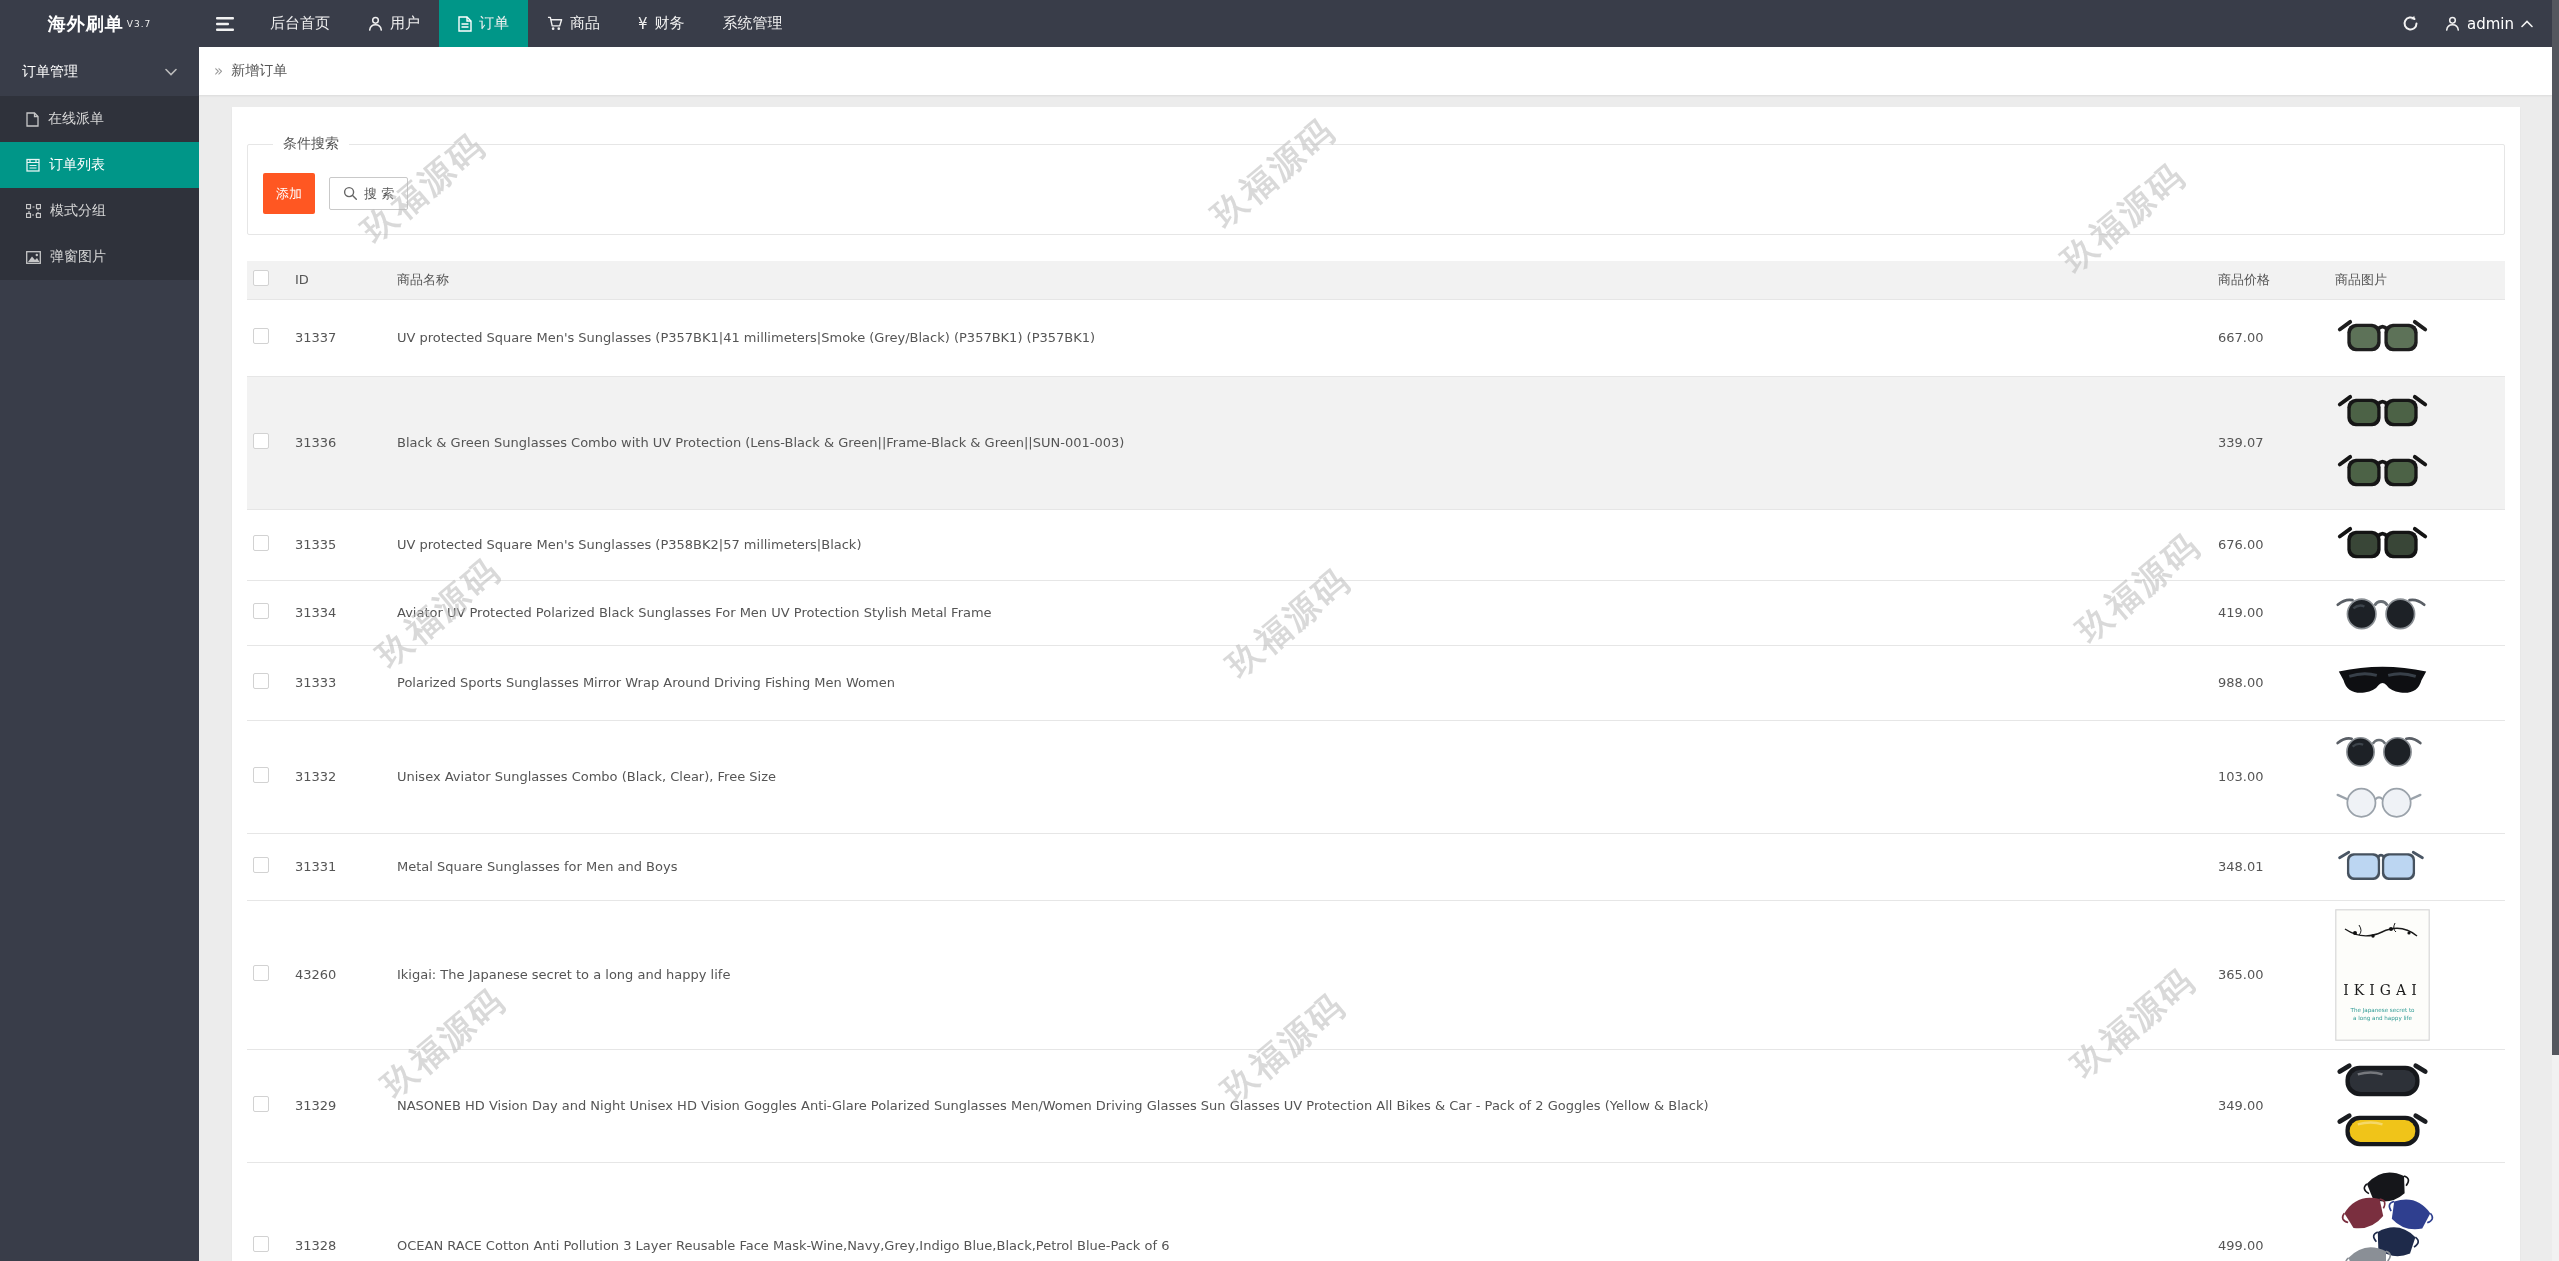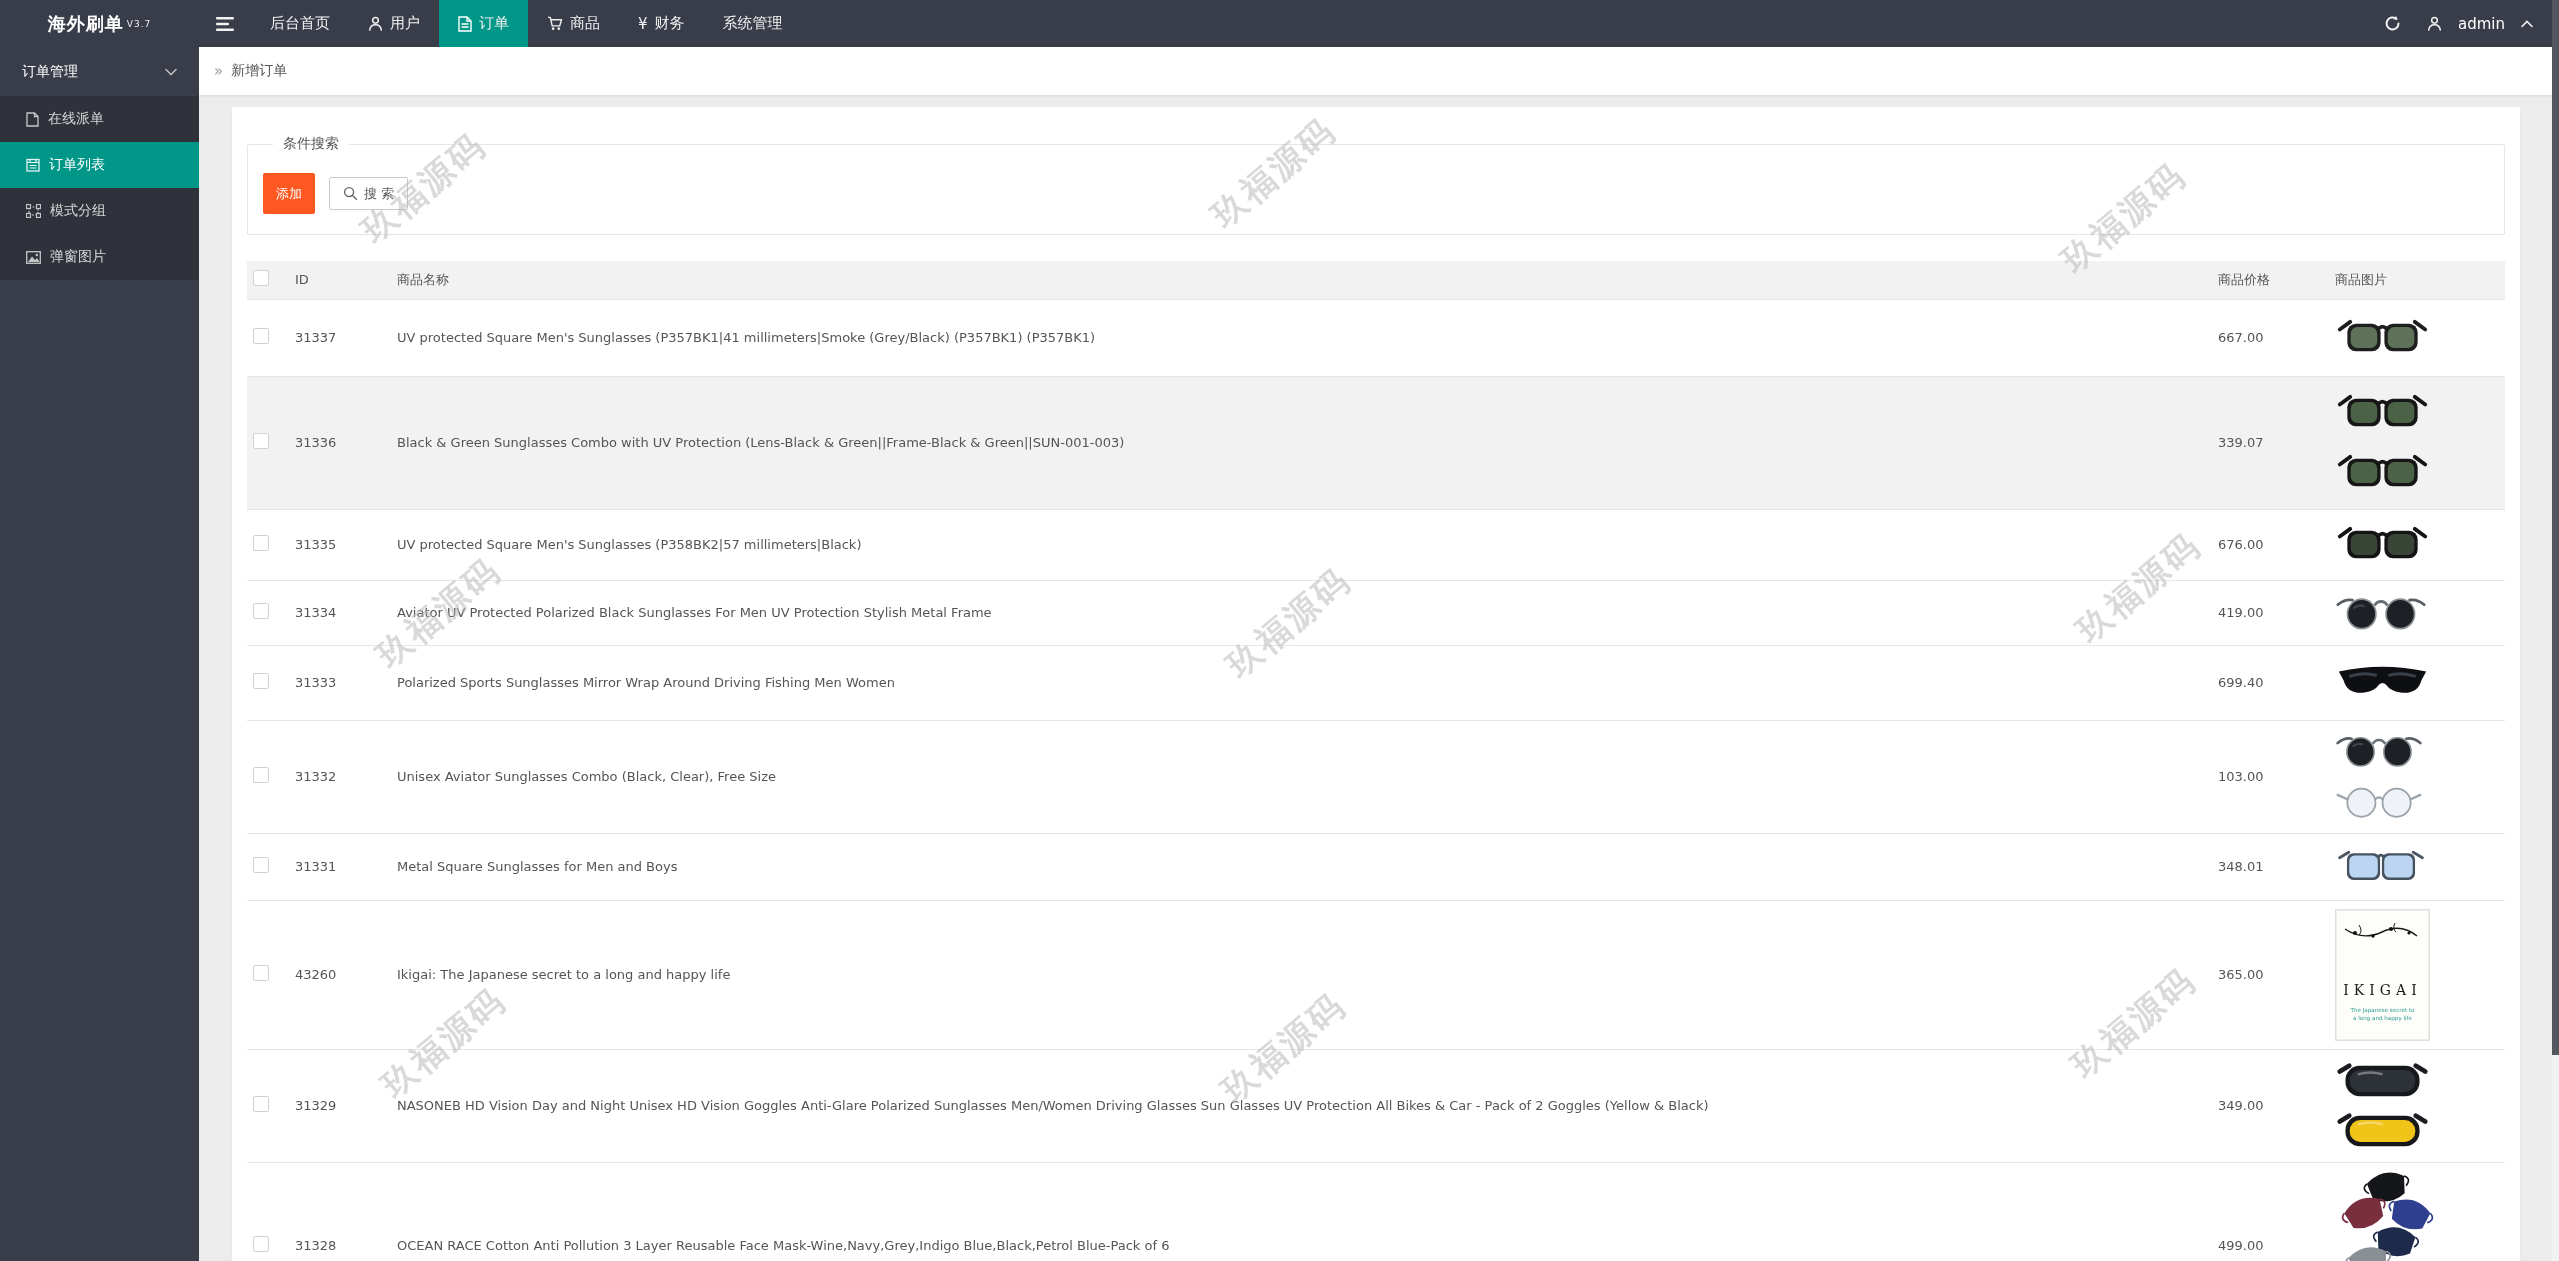--- a/index.html
+++ b/index.html
@@ -19,21 +19,21 @@
   .nav-burger { width:52px; display:flex; align-items:center; justify-content:center;
     color:#f2f2f2; cursor:pointer; }
   .nav-items { display:flex; align-items:stretch; }
   .nav-item { display:flex; align-items:center; gap:7px; padding:0 19px;
     color:#f0f0f0; font-size:15px; cursor:pointer; }
   .nav-item.active { background:#009688; }
   .nav-item .nico { display:flex; align-items:center; }
   .yen { font-size:15px; }
   .nav-right { margin-left:auto; display:flex; align-items:center; gap:26px; padding-right:26px; }
   .nav-refresh { display:flex; align-items:center; cursor:pointer; }
-  .nav-user { display:flex; align-items:center; gap:16px; color:#fff; font-size:15px; cursor:pointer; }
+  .nav-user { display:flex; align-items:center; gap:7px; color:#fff; font-size:15px; cursor:pointer; }
 
   
   .sidebar { position:absolute; left:0; top:47px; width:199px; height:1214px;
     background:#393d49; z-index:15; }
   .side-parent { height:49px; display:flex; align-items:center; justify-content:space-between;
     padding:0 22px; color:#fff; font-size:14px; cursor:pointer; }
   .side-group { background:#2f323b; }
   .side-item { height:46px; display:flex; align-items:center; gap:9px;
     padding-left:26px; color:#d7d7d7; font-size:14px; cursor:pointer; }
   .side-item.active { background:#009688; color:#fff; }
@@ -363,21 +363,21 @@
                     <path d="M20 20 q6 -5 12 -2" stroke="#3d444b" stroke-width="2.5" fill="none"></path>
                   </svg>
                 </div>
               </div>
             </td>
   </tr>
           <tr>
     <td class="cell-check"><span class="checkbox"></span></td>
     <td class="cell-id">31333</td>
     <td>Polarized Sports Sunglasses Mirror Wrap Around Driving Fishing Men Women</td>
-    <td class="price-cell">699.40</td>
+    <td class="price-cell">988.00</td>
     <td>
               <div class="img-stack">
                 <div>
                   <svg width="95" height="58" viewBox="0 0 100 46">
                     <path d="M4 11 Q50 1 96 11 L91 20 Q87 35 69 33 Q58 31 54 25 Q50 21 46 25 Q42 31 31 33 Q13 35 9 20 Z" fill="#0e0f12"></path>
                     <path d="M15 16 Q30 11 44 15" stroke="#384049" stroke-width="3" fill="none"></path>
                     <path d="M56 15 Q70 11 85 16" stroke="#384049" stroke-width="3" fill="none"></path>
                   </svg>
                 </div>
               </div>

